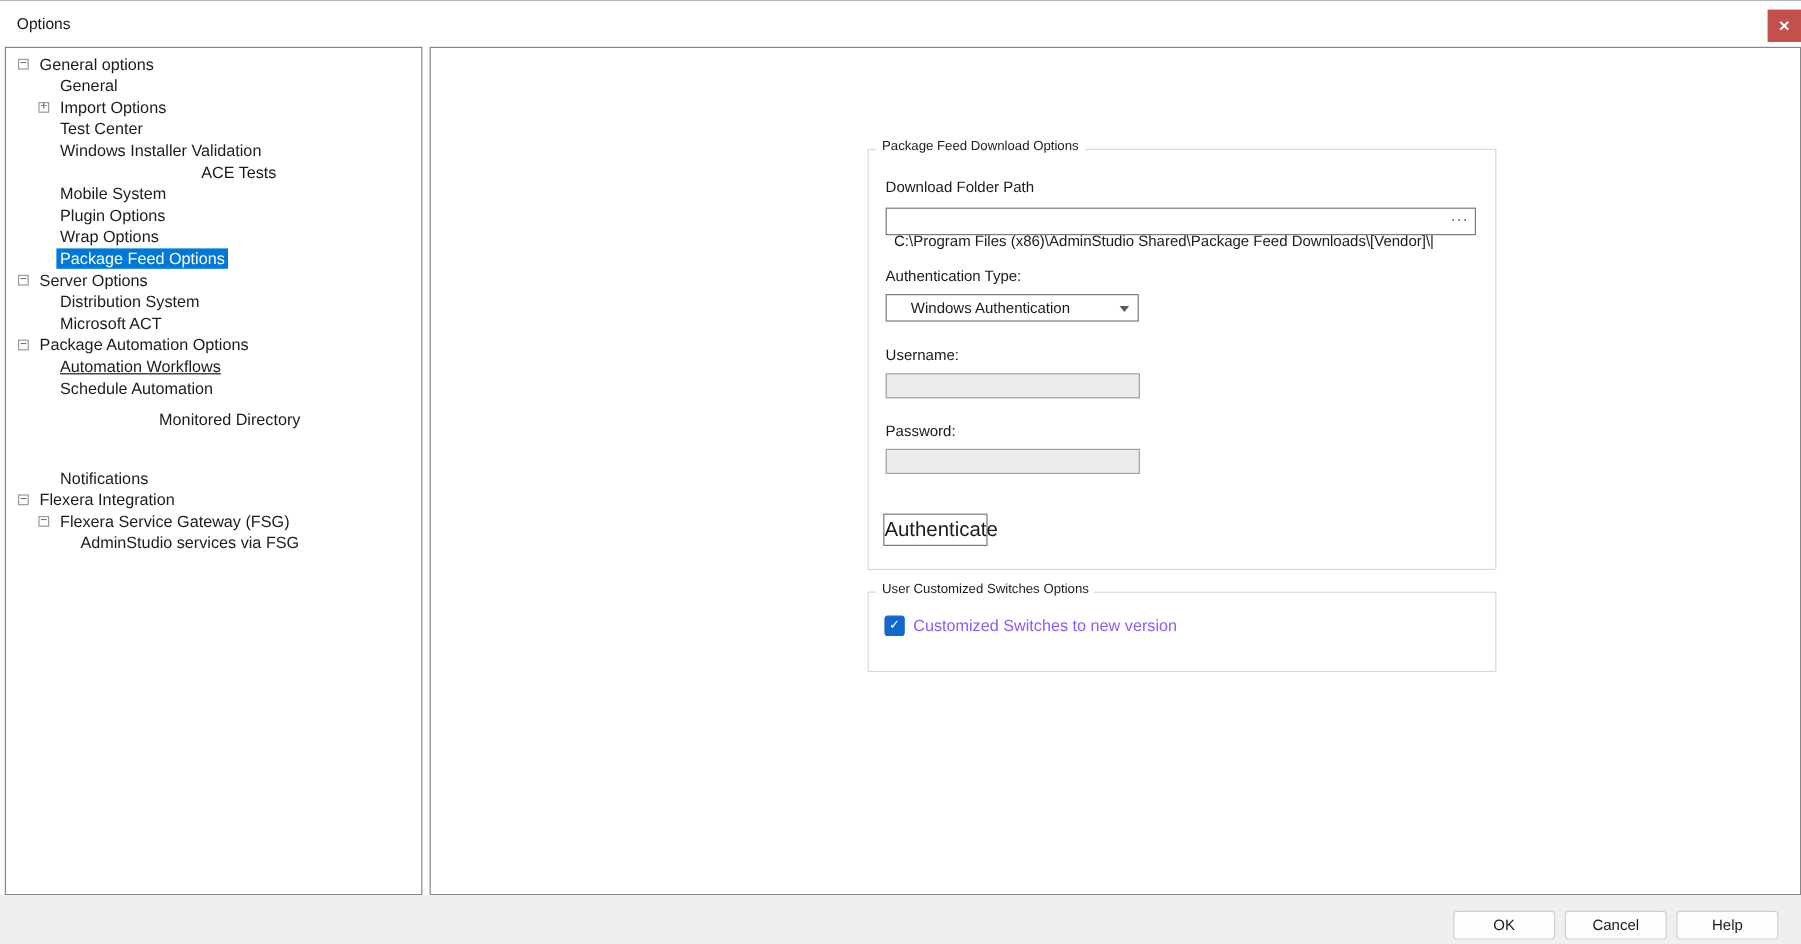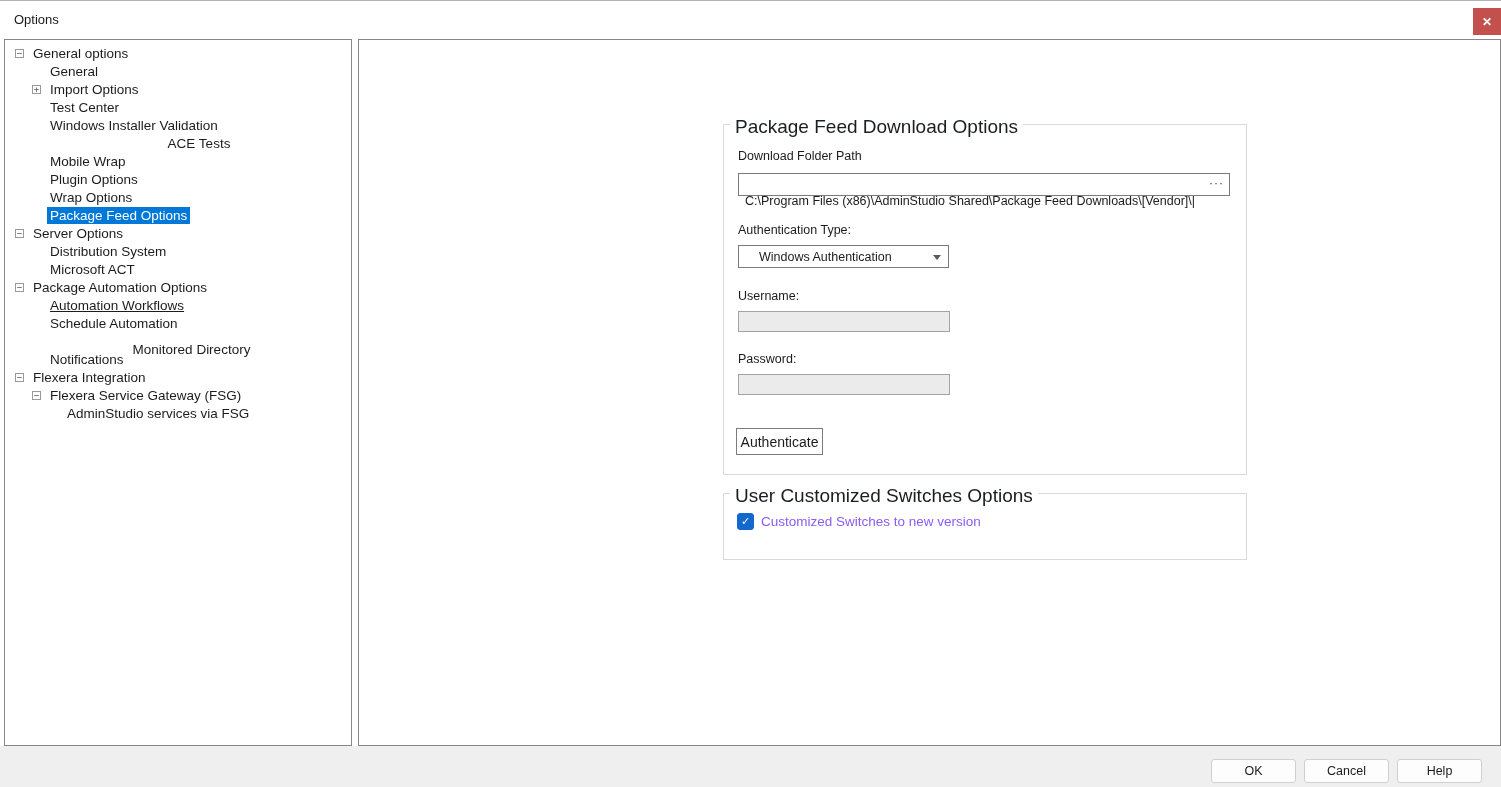--- a/index.html
+++ b/index.html
@@ -48,21 +48,21 @@
     font-family:"DejaVu Sans Mono", monospace; cursor:pointer;
   }
   .expander.none { border:none; background:transparent; cursor:default; }
   .tree-label { padding:1px 3px; }
   .tree-label.selected { background:var(--sel,#0078d7); color:#fff; }
 
   
   .groupbox { position:absolute; border:1px solid #d9d9d9; background:#fff; }
   .groupbox .group-title {
     position:absolute; top:-9px; left:6px; background:#fff; padding:0 5px;
-    font-size:19px; color:#1a1d21; white-space:nowrap;text-align:center;
+    font-size:11px; color:#1a1d21; white-space:nowrap;text-align:center;
   }
   .g1 { left:364px; top:84px; width:524px; height:351px; }
   .g2 { left:364px; top:453px; width:524px; height:67px; }
 
   .fld-label { position:absolute; font-size:12.5px; color:#1b1b1b; white-space:nowrap; }
 
   .path-field {
     position:absolute; left:14px; top:48px; width:492px; height:23px;
     border:1px solid #7b7b7b; background:#fff; display:flex; align-items:center;
   }
@@ -89,21 +89,21 @@
     position:absolute; left:14px; width:212px; height:21px;
     background:#ebebeb; border:1px solid #a3a3a3;
     font-family:"Liberation Sans",sans-serif; font-size:12.5px; padding:0 6px; color:#1b1b1b;
   }
   .u-input { top:186px; }
   .p-input { top:249px; }
 
   .auth-btn {
     position:absolute; left:12px; top:303px; width:87px; height:27px;
     background:#fff; border:1px solid #7b7b7b; font-family:"Liberation Sans",sans-serif;
-    font-size:14px; color:#1b1b1b; cursor:pointer;
+    font-size:17px; color:#1b1b1b; cursor:pointer;
   }
 
   
   .check-row { position:absolute; left:13px; top:19px; display:flex; align-items:center; }
   .checkbox {
     width:17px; height:17px; border-radius:3px; border:1px solid #9a9a9a; background:#fff;
     display:flex; align-items:center; justify-content:center; cursor:pointer; flex:none;
   }
   .checkbox.checked { background:var(--chk,#1368ce); border-color:var(--chk,#1368ce); }
   .checkbox .check { color:#fff; font-size:11px; line-height:1; }
@@ -141,21 +141,21 @@
       <div class="tree-row" style="padding-left: 27px;">
         <span class="expander none"></span>
         <span class="tree-label">Windows Installer Validation</span>
       </div>
       <div class="tree-row" style="padding-left: 27px; justify-content: center;">
         <span class="expander none"></span>
         <span class="tree-label">ACE Tests</span>
       </div>
       <div class="tree-row" style="padding-left: 27px;">
         <span class="expander none"></span>
-        <span class="tree-label">Mobile Wrap</span>
+        <span class="tree-label">Mobile System</span>
       </div>
       <div class="tree-row" style="padding-left: 27px;">
         <span class="expander none"></span>
         <span class="tree-label">Plugin Options</span>
       </div>
       <div class="tree-row" style="padding-left: 27px;">
         <span class="expander none"></span>
         <span class="tree-label">Wrap Options</span>
       </div>
       <div class="tree-row" style="padding-left: 27px;">
@@ -183,21 +183,21 @@
         <span class="tree-label">Automation Workflows</span>
       </div>
       <div class="tree-row" style="padding-left: 27px;">
         <span class="expander none"></span>
         <span class="tree-label">Schedule Automation</span>
       </div>
       <div class="tree-row" style="padding-left: 27px; flex-direction: column;">
         <span class="expander none"></span>
         <span class="tree-label">Monitored Directory</span>
       </div>
-      <div class="tree-row" style="padding-left: 27px;">
+      <div class="tree-row" style="padding-left: 27px; margin-top: 39px;">
         <span class="expander none"></span>
         <span class="tree-label">Notifications</span>
       </div>
       <div class="tree-row" style="padding-left: 10px;">
         <span class="expander">−</span>
         <span class="tree-label">Flexera Integration</span>
       </div>
       <div class="tree-row" style="padding-left: 27px;">
         <span class="expander">−</span>
         <span class="tree-label">Flexera Service Gateway (FSG)</span>

